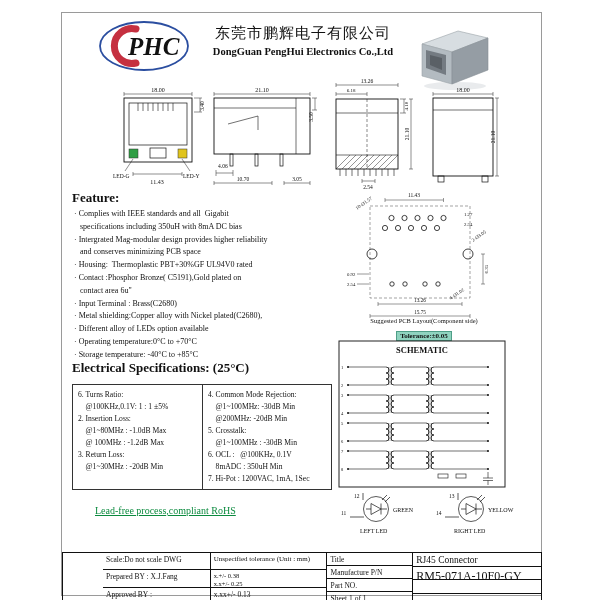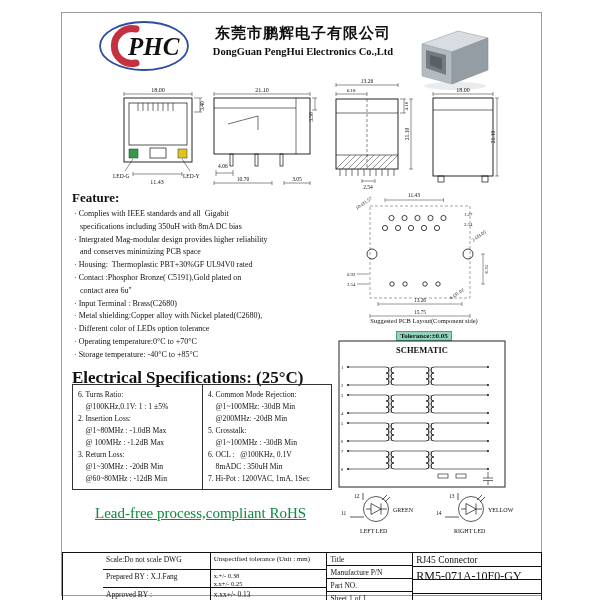--- a/index.html
+++ b/index.html
@@ -1,36 +1,36 @@
 <!DOCTYPE html>
 <html><head>
 <meta charset="utf-8">
 <style>
   * { margin:0; padding:0; box-sizing:border-box; }
   html,body { width:600px; height:600px; background:#fff; }
   body { font-family:"Liberation Serif", serif; color:#111; }
   #page { position:relative; width:600px; height:600px; background:#fff; overflow:hidden; }
   .abs { position:absolute; }
   #frame { left:61px; top:12px; width:481px; height:584px; border:1px solid #9a9a9a; }
-  #company-cn { left:196px; top:24px; width:214px; text-align:center; font-weight:bold; font-size:15px; letter-spacing:1px; }
+  #company-cn { left:196px; top:24px; width:214px; text-align:center; font-weight:normal; font-size:15px; letter-spacing:1px; }
   #company-en { left:196px; top:46px; width:214px; text-align:center; font-weight:bold; font-size:10.5px; }
   svg { overflow:visible; }
   svg text { font-family:"Liberation Serif", serif; fill:#111; }
   #feature-title { left:72px; top:190px; font-size:13px; font-weight:bold; }
   #feature-list { left:74px; top:208px; width:262px; }
   .feat-line { font-size:8px; line-height:12.8px; white-space:pre; }
-  #espec-title { left:72px; top:368px; font-size:17px; font-weight:bold;text-align:center; }
+  #espec-title { left:72px; top:360px; font-size:13px; font-weight:bold;text-align:center; }
   #espec-box { left:72px; top:384px; width:260px; height:106px; border:1px solid #333; display:flex; }
   .espec-col { width:50%; padding:4px 3px 0 5px; }
   .espec-col.right { border-left:1px solid #333; }
   .spec-line { font-size:7.6px; line-height:12px; white-space:pre; }
   #pcb-cap { left:346px; top:317px; width:156px; text-align:center; }
   #pcb-caption { font-size:6.5px; }
   #pcb-tol { display:inline-block; margin-top:1px; background:#8fd3bf; border:1px solid #4f9e87; padding:0 3px; font-size:7px; font-weight:bold; }
-  #rohs { left:95px; top:505px; font-size:15px; color:#0b8a3e; text-decoration:underline; }
+  #rohs { left:95px; top:505px; font-size:10px; color:#0b8a3e; text-decoration:underline; }
   #titleblock { left:62px; top:552px; width:480px; height:54px; border:1px solid #111; display:flex; font-size:7.5px;padding-left:40px; }
   .tb-col { display:flex; flex-direction:column; }
   .tb-cell { border-right:1px solid #111; border-bottom:1px solid #111; padding:2px 3px 0 3px; overflow:hidden; }
   .tb-cell.last { border-bottom:none; }
   .tb-colD .tb-cell { border-right:none; }
   .h18 { height:18px; }
   .h13 { height:13.5px; }
   .tb-colA { width:118px; }
   .tb-colB { width:128px; }
   .tb-colC { width:94px; }
@@ -209,21 +209,21 @@
   <div id="feature-list" class="abs">
     <div class="feat-line">· Complies with IEEE standards and all  Gigabit</div>
     <div class="feat-line">   specifications including 350uH with 8mA DC bias</div>
     <div class="feat-line">· Intergrated Mag-modular design provides higher reliability</div>
     <div class="feat-line">   and conserves minimizing PCB space</div>
     <div class="feat-line">· Housing:  Thermoplastic PBT+30%GF UL94V0 rated</div>
     <div class="feat-line">· Contact :Phosphor Bronze( C5191),Gold plated on</div>
     <div class="feat-line">   contact area 6u"</div>
     <div class="feat-line">· Input Terminal : Brass(C2680)</div>
     <div class="feat-line">· Metal shielding:Copper alloy with Nickel plated(C2680),</div>
-    <div class="feat-line">· Different color of LEDs option tolerance</div>
+    <div class="feat-line">· Different alloy of LEDs option available</div>
     <div class="feat-line">· Operating temperature:0°C to +70°C</div>
     <div class="feat-line">· Storage temperature: -40°C to +85°C</div>
   </div>
 
   <svg class="abs" style="left:345px;top:190px" width="155" height="132" viewBox="0 0 155 132">
     <rect x="25" y="16" width="100" height="92" fill="none" stroke="#666" stroke-width="0.6" stroke-dasharray="3 2"></rect>
     <g stroke="#111" stroke-width="0.8" fill="none">
       <circle cx="46.5" cy="28" r="2.6"></circle>
         <circle cx="59.5" cy="28" r="2.6"></circle>
         <circle cx="72.5" cy="28" r="2.6"></circle>
@@ -277,21 +277,20 @@
   <div id="espec-title" class="abs">Electrical Specifications: (25°C)</div>
   <div id="espec-box" class="abs">
     <div class="espec-col">
       <div class="spec-line">6. Turns Ratio:</div>
       <div class="spec-line">    @100KHz,0.1V: 1 : 1 ±5%</div>
       <div class="spec-line">2. Insertion Loss:</div>
       <div class="spec-line">    @1~80MHz : -1.0dB Max</div>
       <div class="spec-line">    @ 100MHz : -1.2dB Max</div>
       <div class="spec-line">3. Return Loss:</div>
       <div class="spec-line">    @1~30MHz : -20dB Min</div>
-      <div class="spec-line">    @60~80MHz : -12dB Min</div>
     </div>
     <div class="espec-col right">
       <div class="spec-line">4. Common Mode Rejection:</div>
       <div class="spec-line">    @1~100MHz: -30dB Min</div>
       <div class="spec-line">    @200MHz: -20dB Min</div>
       <div class="spec-line">5. Crosstalk:</div>
       <div class="spec-line">    @1~100MHz : -30dB Min</div>
       <div class="spec-line">6. OCL :   @100KHz, 0.1V</div>
       <div class="spec-line">    8mADC : 350uH Min</div>
       <div class="spec-line">7. Hi-Pot : 1200VAC, 1mA, 1Sec</div>

